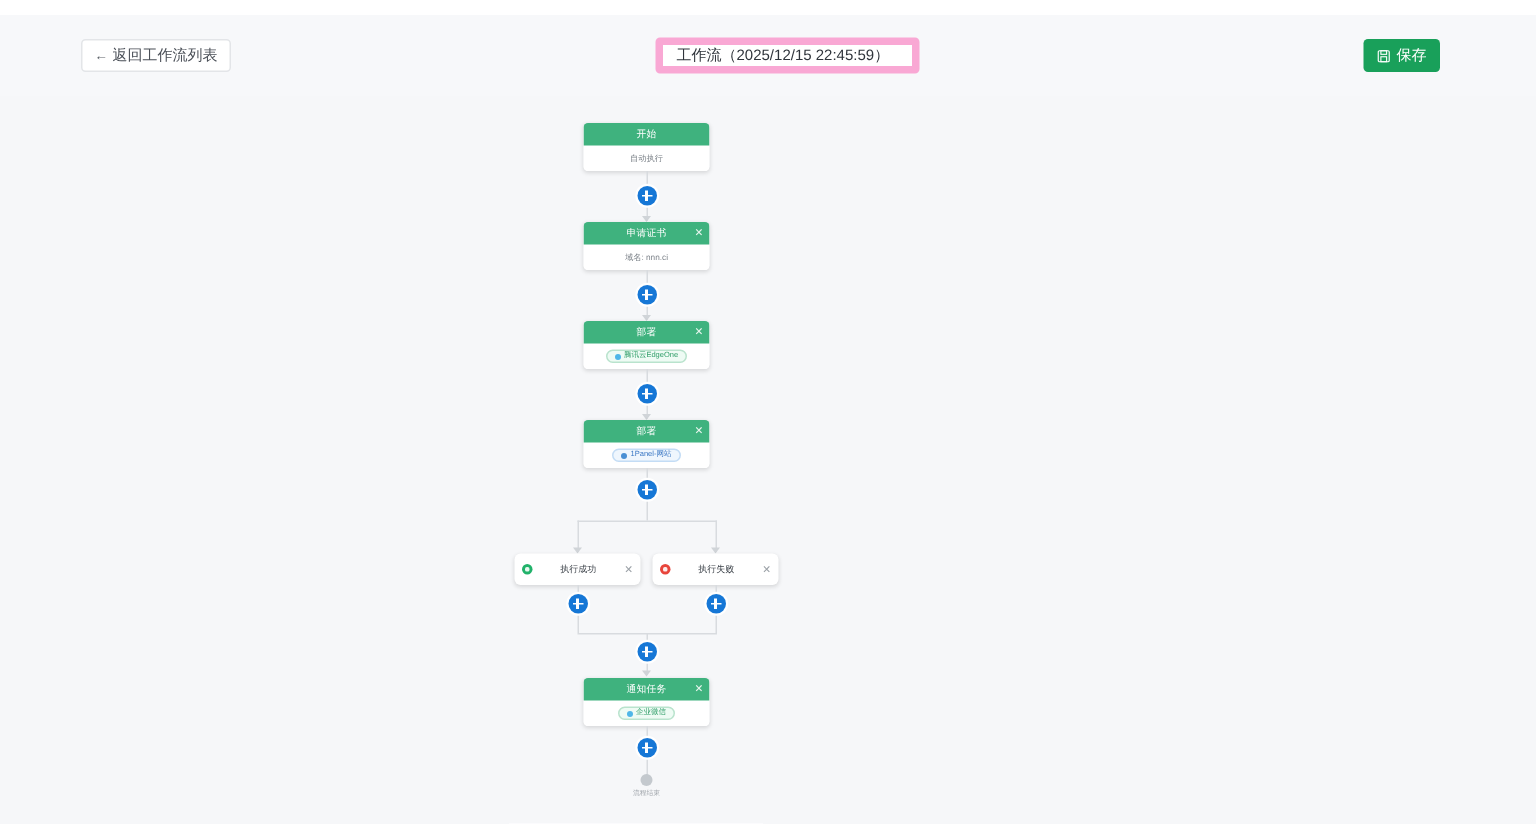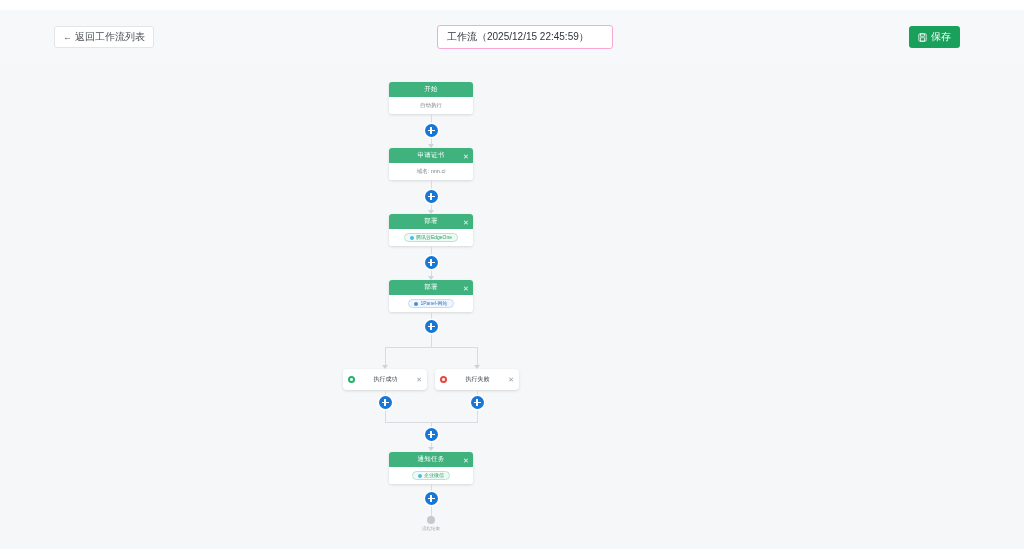--- a/index.html
+++ b/index.html
@@ -28,21 +28,21 @@
     border-radius: 3px;
     font-size: 10px; color: #4a4f57; white-space: nowrap;
     cursor: pointer;
   }
   .back-btn .arrow { font-size: 9px; color: #5a5f66; line-height: 1; }
 
   .title-box {
     position: absolute; left: 437px; top: 25px;
     width: 176px; height: 24px;
     background: #ffffff;
-    border: 1px solid #f9a8d4;
+    border: 5px solid #f9a8d4;
     border-radius: 3px;
     display: flex; align-items: center;
     padding: 0 9px;
     font-size: 10px; color: #2f343b;
     cursor: text;
   }
 
   .save-btn {
     position: absolute; left: 909px; top: 26px;
     height: 22px; padding: 0 9px;

